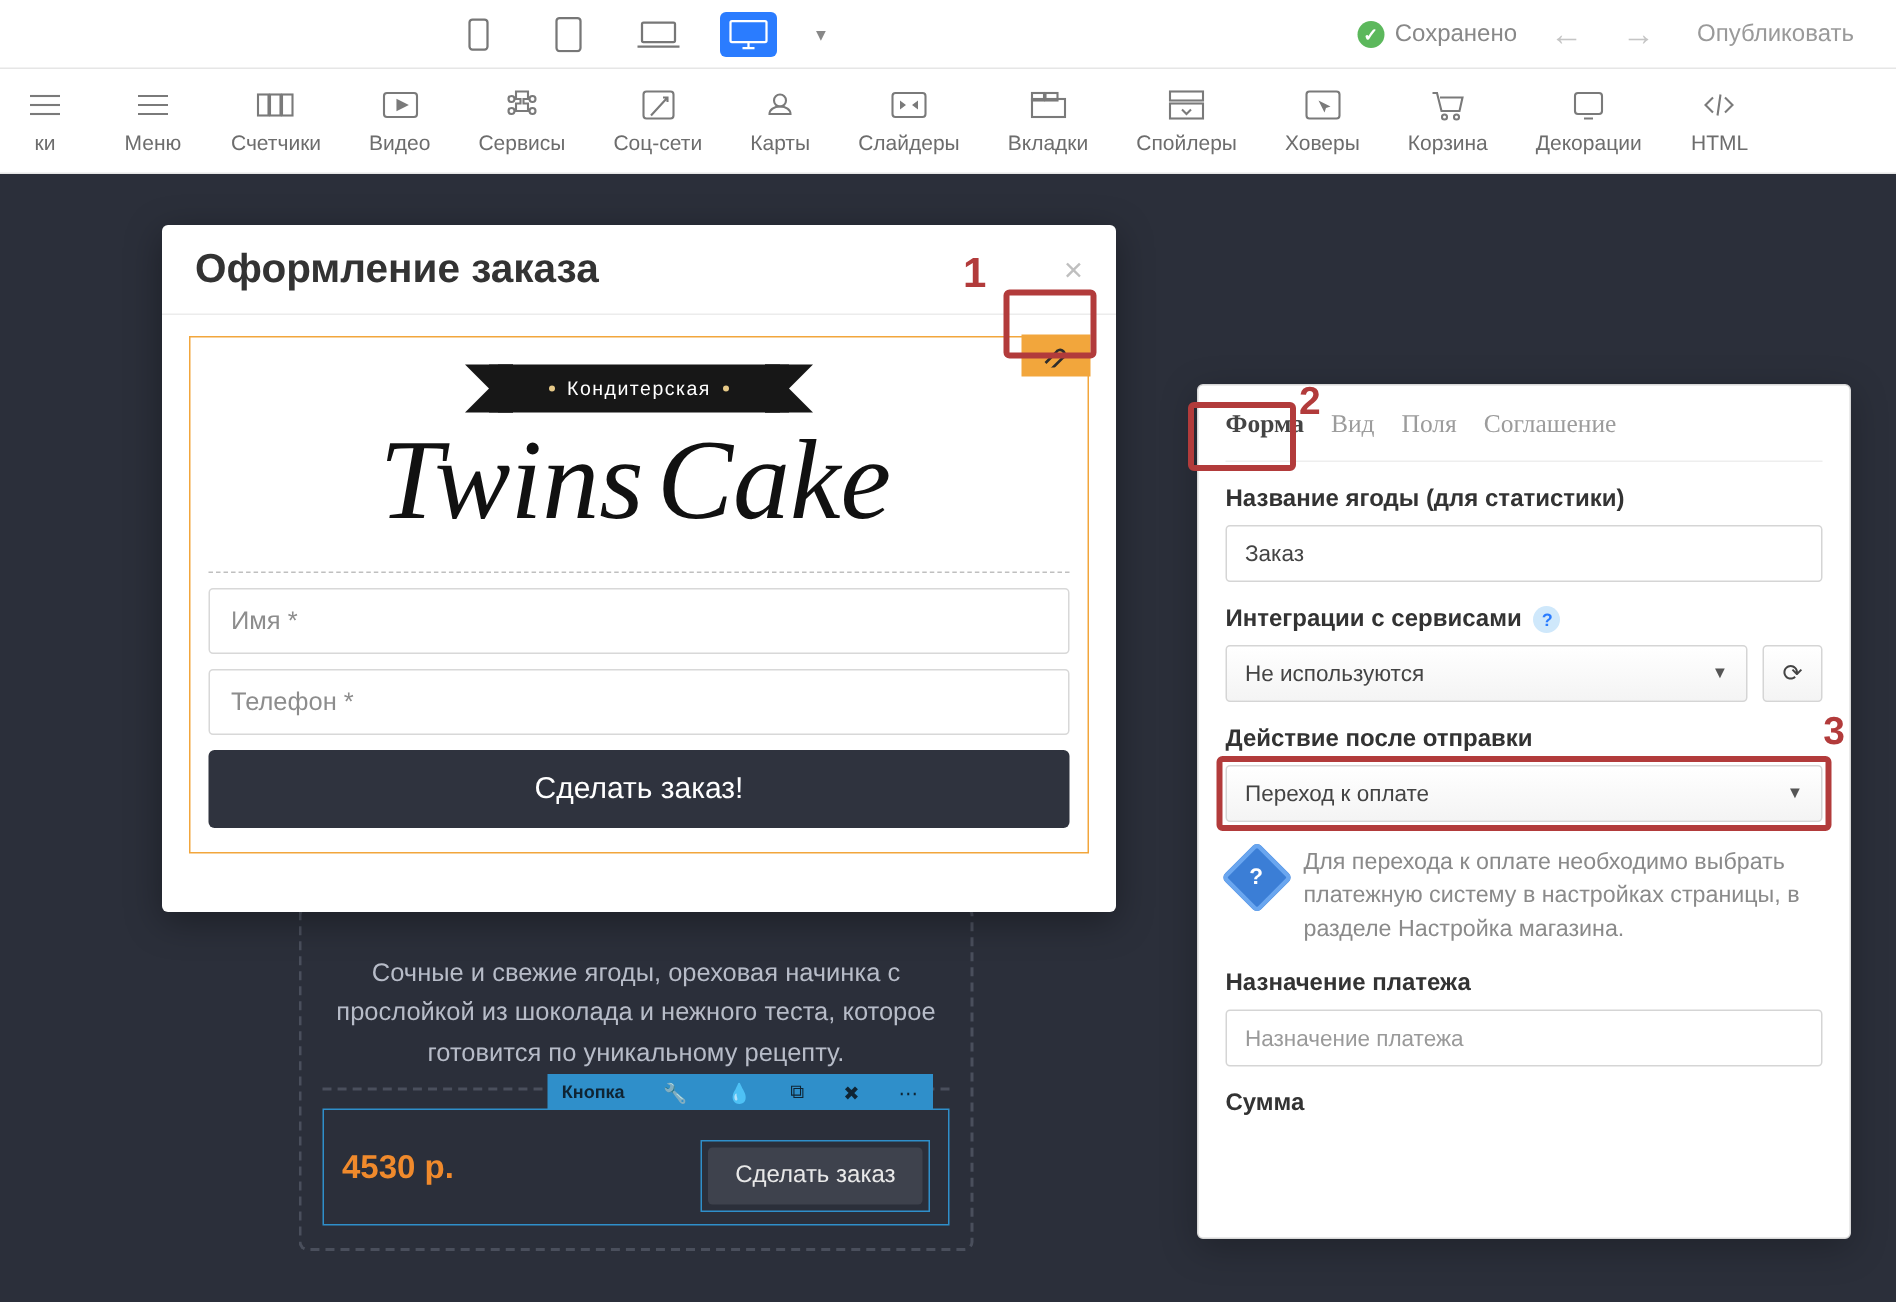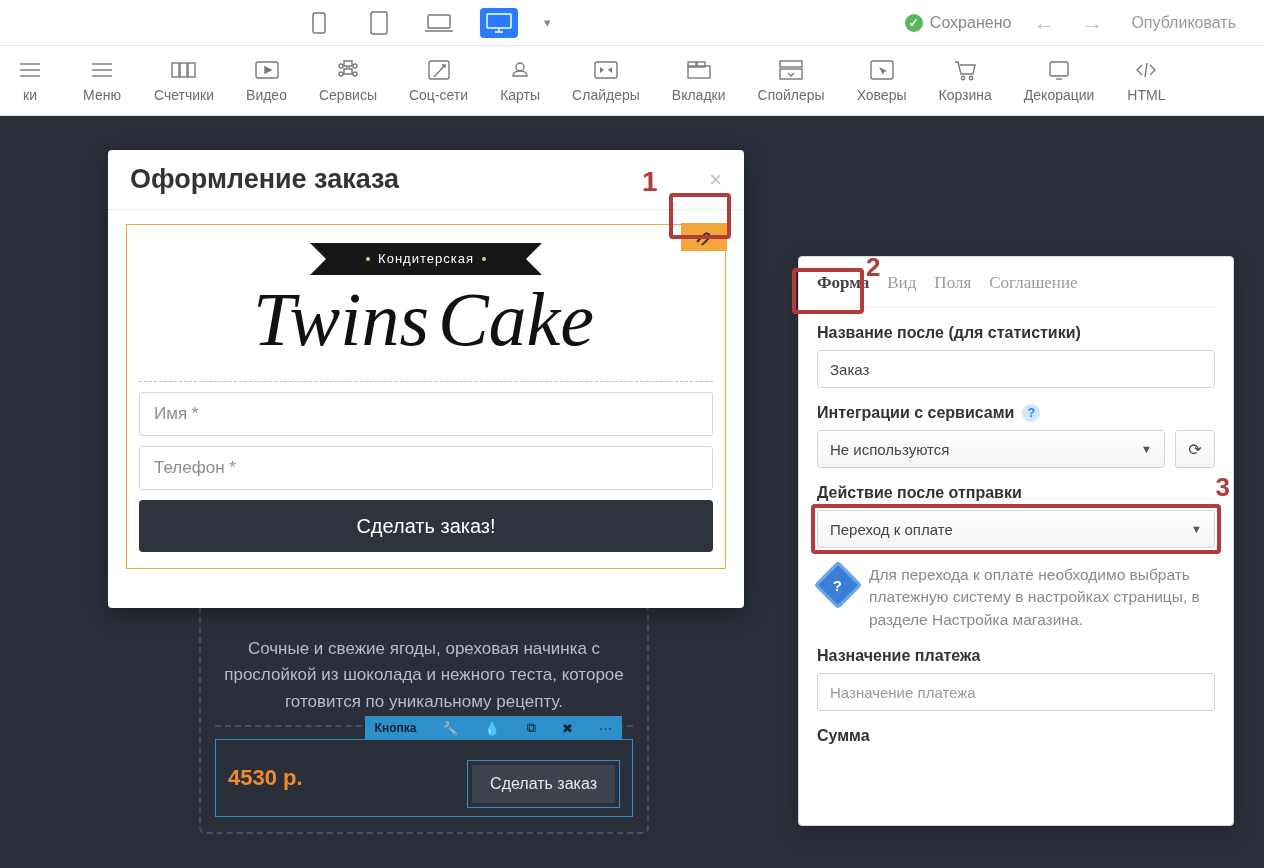--- a/index.html
+++ b/index.html
@@ -330,21 +330,21 @@
   <div class="num-1">1</div>
 
   <div class="settings">
     <div class="tabs">
       <div class="tab active">Форма</div>
       <div class="tab">Вид</div>
       <div class="tab">Поля</div>
       <div class="tab">Соглашение</div>
     </div>
 
-    <div class="s-label">Название после (для статистики)</div>
+    <div class="s-label">Название ягоды (для статистики)</div>
     <input class="s-input" value="Заказ" style="">
 
     <div class="s-label">
       <span>Интеграции с сервисами</span>
       <span class="help-q">?</span>
     </div>
     <div class="select-row">
       <div class="s-select">
         <span>Не используются</span>
         <span class="caret">▼</span>

